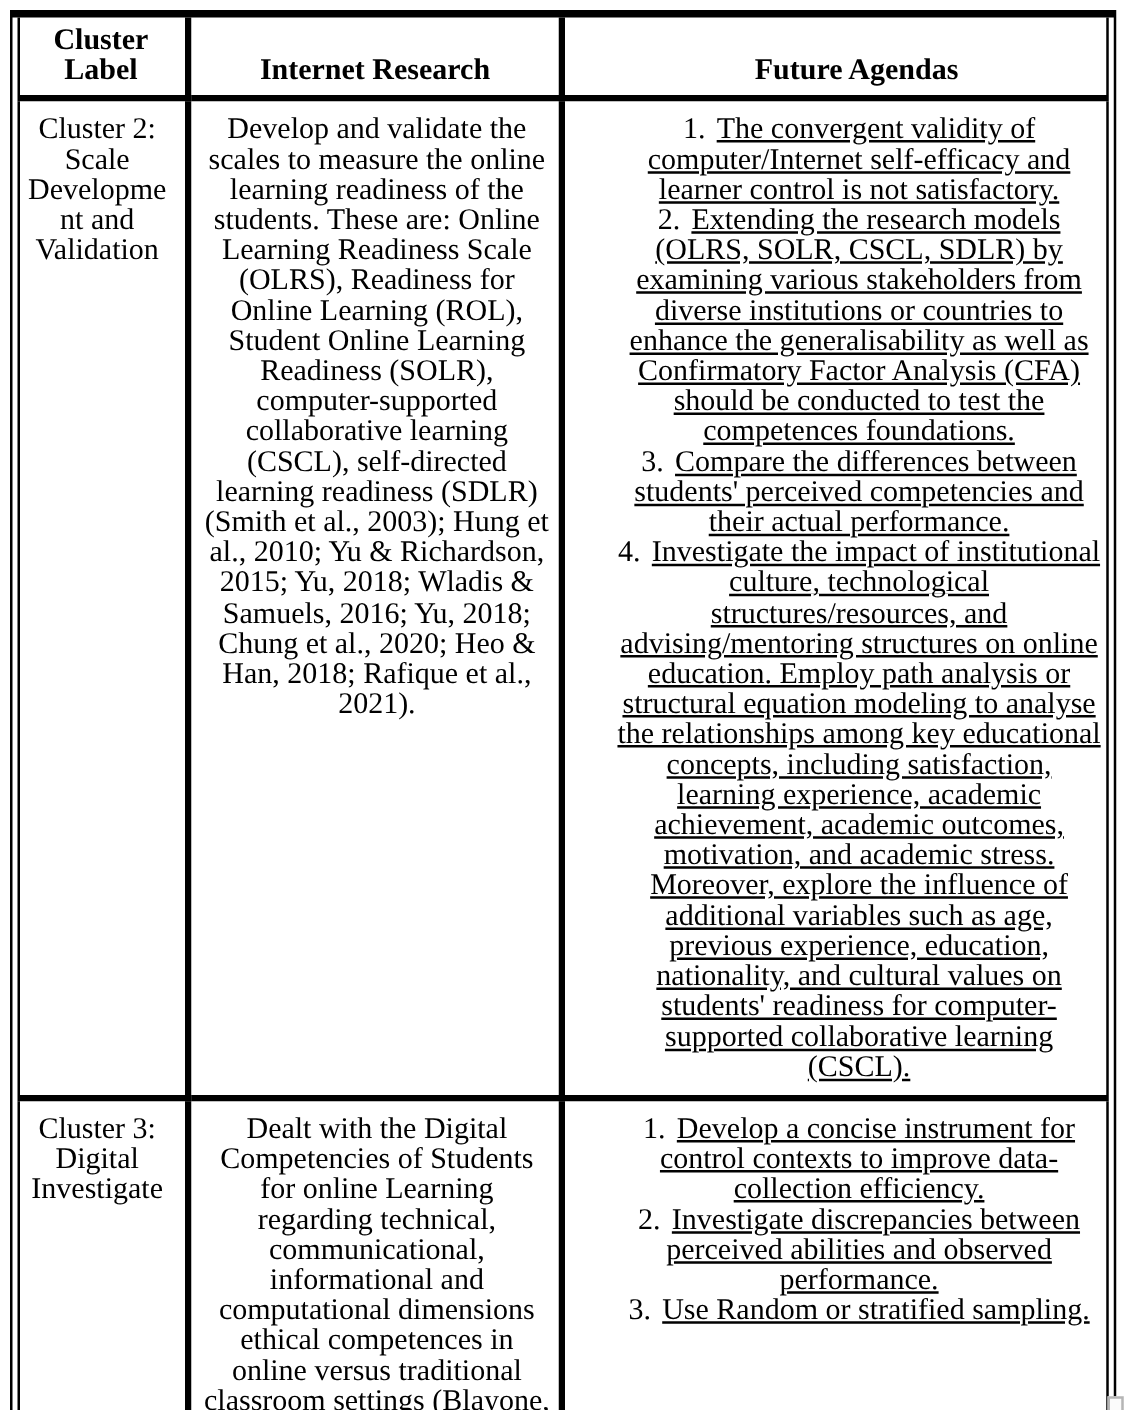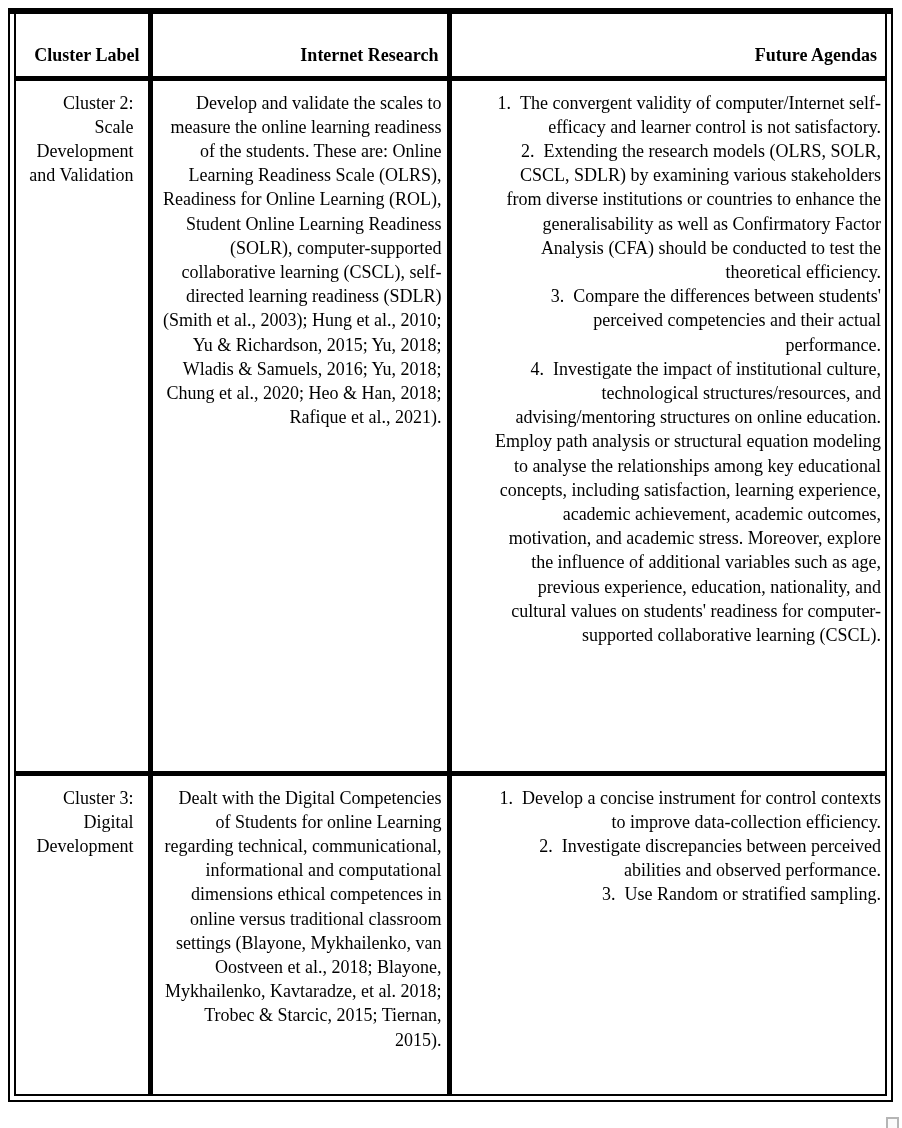--- a/index.html
+++ b/index.html
@@ -27,44 +27,44 @@
     background: #fff;
   }
   table.clusters {
     border-collapse: collapse;
     table-layout: fixed;
     width: 100%;
     border: 2px solid #000;
     border-top: none;
   }
   th, td {
-    font-size: 18px;
+    font-size: 24px;
     line-height: 24.2px;
     vertical-align: top;
-    text-align: right;
+    text-align: center;
     box-sizing: border-box;
     word-wrap: break-word;
   }
   th {
     font-weight: bold;
     vertical-align: bottom;
     border-bottom: 5px solid #000;
     height: 64px;
     padding: 6px 8px 8px 6px;
   }
   th.h2 { padding-left: 9px; }
   th.h3 { padding-left: 42px; font-family: Liberation Serif, serif; }
   .sep-r { border-right: 5px solid #000; }
   tr.body-row-0 td { border-bottom: 5px solid #000; }
   tr.body-row-0 { height: 695px; }
   tr.body-row-1 { height: 322px; }
   td.c1 { padding: 10px 14px 10px 6px; }
   td.c2 { padding: 10px 5px 10px 9px; }
   td.c3 { padding: 10px 4px 10px 42px; }
-  .agenda-item { margin: 0; }
+  .agenda-item { margin: 0; text-decoration: underline; }
   .agenda-num {
     display: inline-block;
     min-width: 14px;
     margin-right: 9px;
   }
   .resize-handle {
     position: absolute;
     left: 886px;
     top: 1117px;
     width: 13px;
@@ -97,33 +97,33 @@
           <div>Cluster 2: Scale Development and Validation</div>
         </td>
         <td class="c2 sep-r">
           <div>Develop and validate the scales to measure the online learning readiness of the students.  These are: Online Learning Readiness Scale (OLRS), Readiness for Online Learning (ROL), Student Online Learning Readiness (SOLR), computer-supported collaborative learning (CSCL), self-directed learning readiness (SDLR) (Smith et al., 2003); Hung et al., 2010; Yu &amp; Richardson, 2015; Yu, 2018; Wladis &amp; Samuels, 2016; Yu, 2018; Chung et al., 2020; Heo &amp; Han, 2018; Rafique et al., 2021).</div>
         </td>
         <td class="c3">
           <div class="agenda-item">
             <span class="agenda-num">1.</span><span>The convergent validity of computer/Internet self-efficacy and learner control is not satisfactory.</span>
           </div>
           <div class="agenda-item">
-            <span class="agenda-num">2.</span><span>Extending the research models (OLRS, SOLR, CSCL, SDLR) by examining various stakeholders from diverse institutions or countries to enhance the generalisability as well as Confirmatory Factor Analysis (CFA) should be conducted to test the theoretical efficiency.</span>
+            <span class="agenda-num">2.</span><span>Extending the research models (OLRS, SOLR, CSCL, SDLR) by examining various stakeholders from diverse institutions or countries to enhance the generalisability as well as Confirmatory Factor Analysis (CFA) should be conducted to test the competences foundations.</span>
           </div>
           <div class="agenda-item">
             <span class="agenda-num">3.</span><span>Compare the differences between students' perceived competencies and their actual performance.</span>
           </div>
           <div class="agenda-item">
             <span class="agenda-num">4.</span><span>Investigate the impact of institutional culture, technological structures/resources, and advising/mentoring structures on online education. Employ path analysis or structural equation modeling to analyse the relationships among key educational concepts, including satisfaction, learning experience, academic achievement, academic outcomes, motivation, and academic stress. Moreover, explore the influence of additional variables such as age, previous experience, education, nationality, and cultural values on students' readiness for computer-supported collaborative learning (CSCL).</span>
           </div>
         </td>
       </tr>
       <tr class="body-row-1">
         <td class="c1 sep-r">
-          <div>Cluster 3: Digital Development</div>
+          <div>Cluster 3: Digital Investigate</div>
         </td>
         <td class="c2 sep-r">
           <div>Dealt with the Digital Competencies of Students for online Learning regarding technical, communicational, informational and computational dimensions ethical competences in online versus traditional classroom settings (Blayone, Mykhailenko, van Oostveen et al., 2018; Blayone, Mykhailenko, Kavtaradze, et al. 2018; Trobec &amp; Starcic, 2015; Tiernan, 2015).</div>
         </td>
         <td class="c3">
           <div class="agenda-item">
             <span class="agenda-num">1.</span><span>Develop a concise instrument for control contexts to improve data-collection efficiency.</span>
           </div>
           <div class="agenda-item">
             <span class="agenda-num">2.</span><span>Investigate discrepancies between perceived abilities and observed performance.</span>

